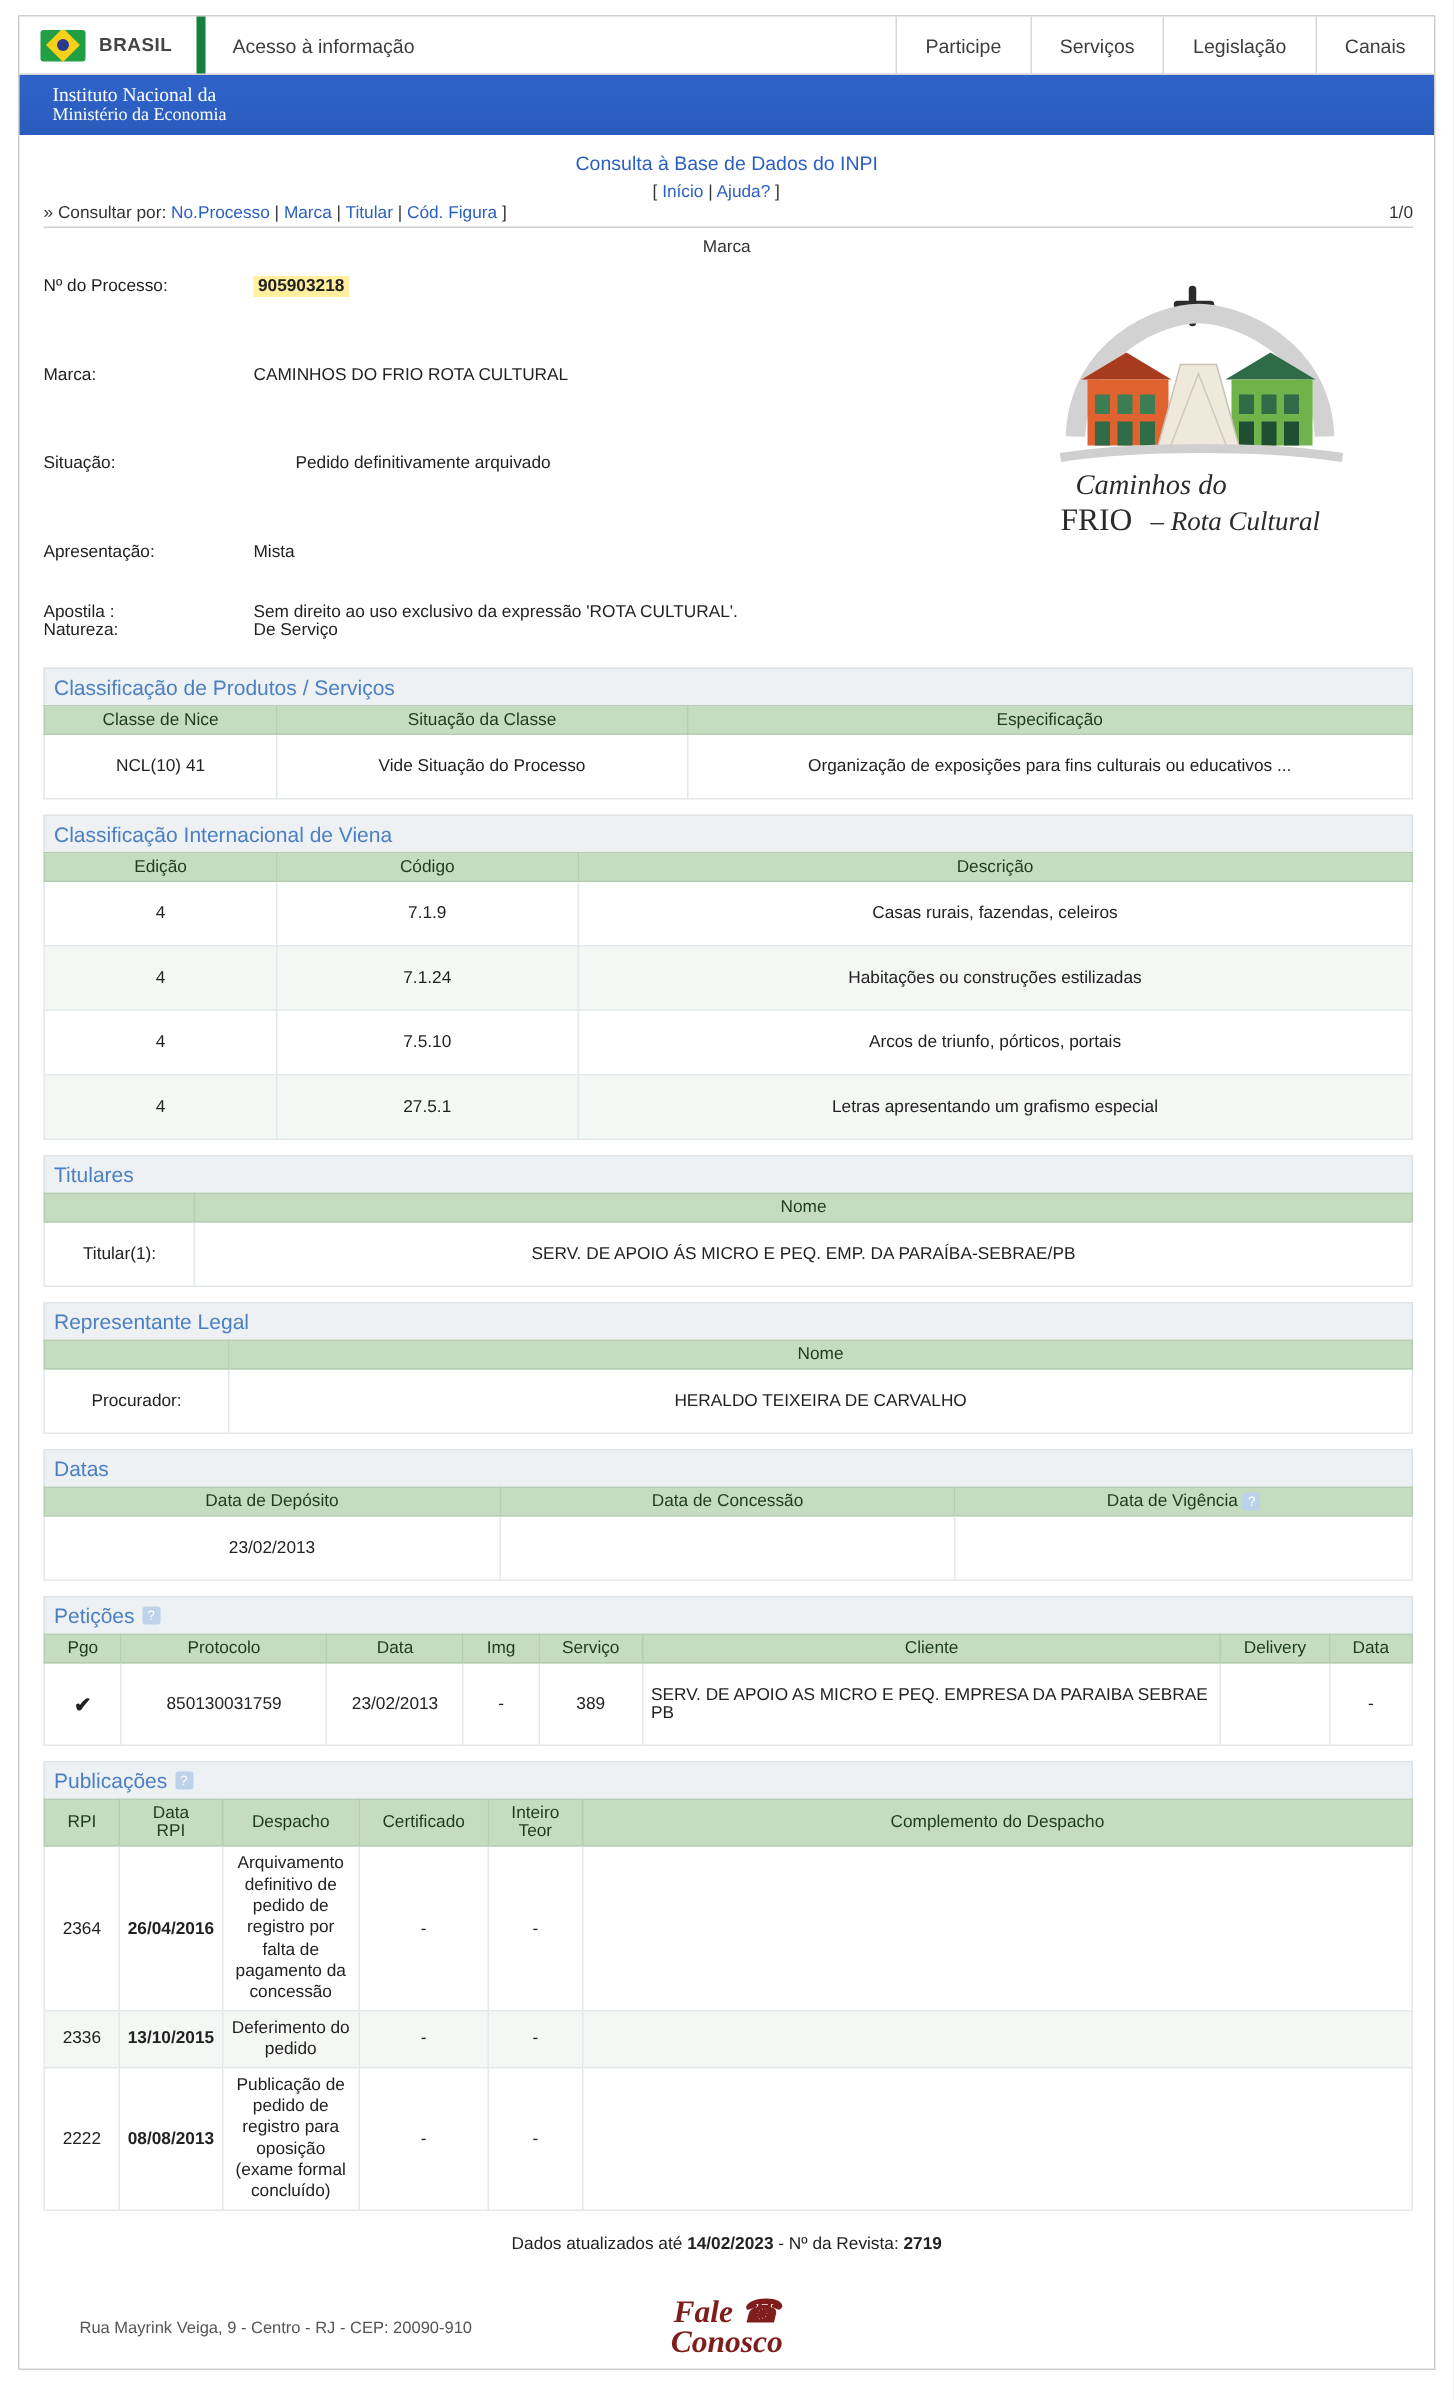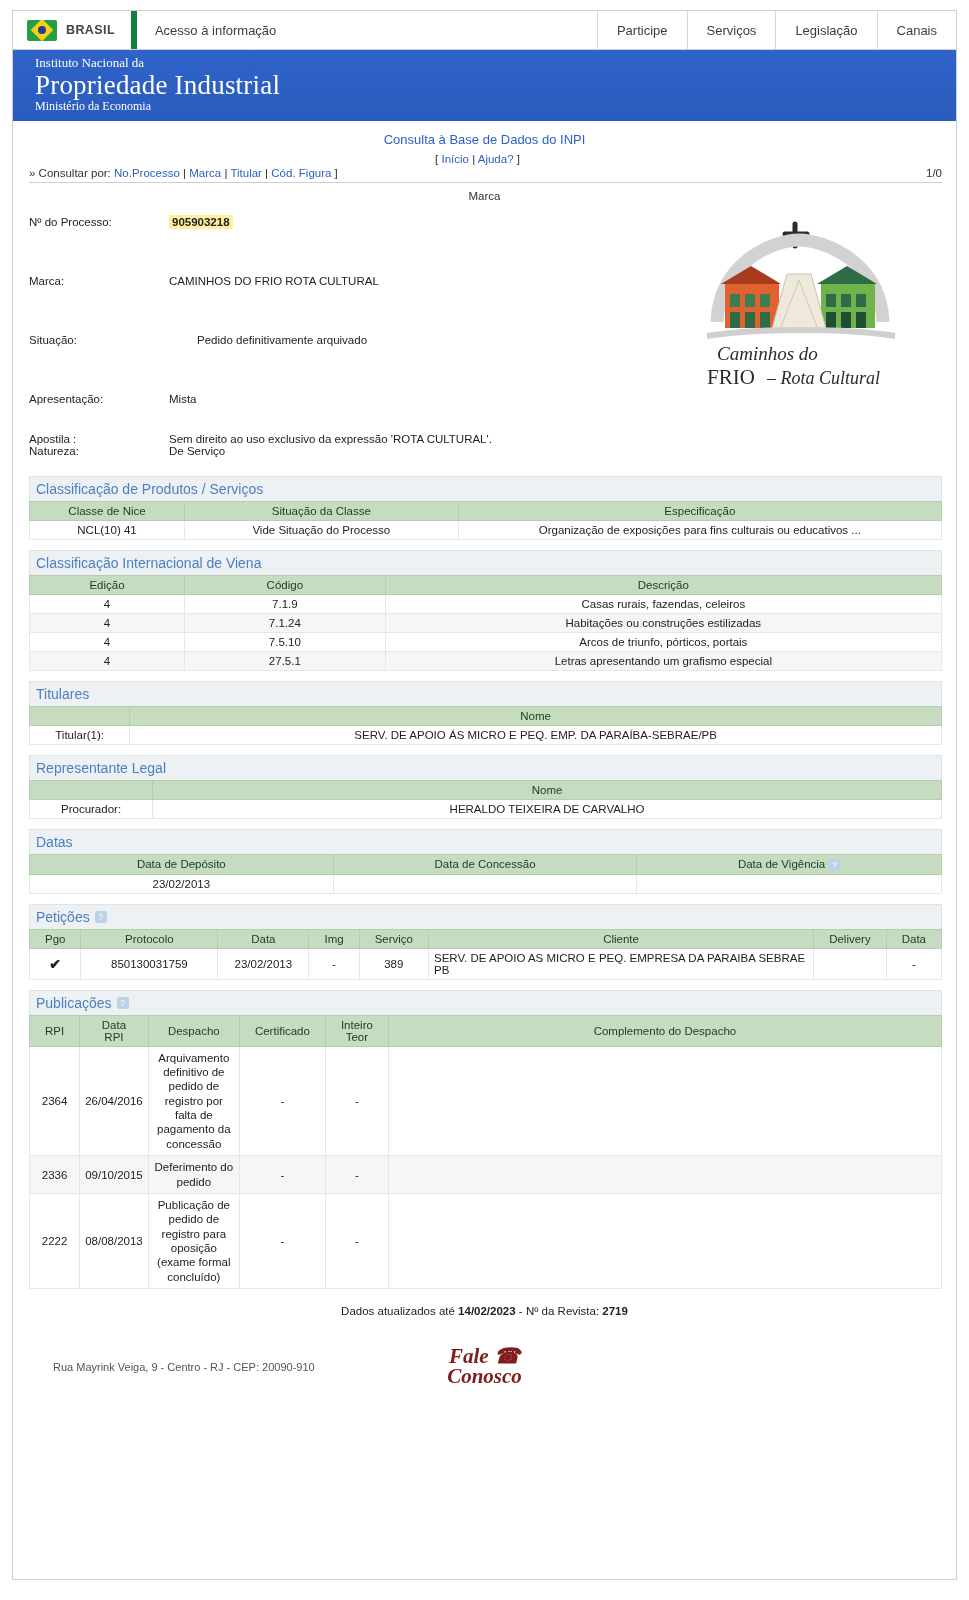--- a/index.html
+++ b/index.html
@@ -205,34 +205,34 @@
     background: #c6dcc0;
     color: #1d3b1d;
     font-weight: normal;
     border: 1px solid #b5cdb0;
     padding: 3px 15px;
     text-align: center;
     font-size: 11.5px;
   }
   table.grid td {
     border: 1px solid #e3e8ea;
-    padding: 3px 5px;
+    padding: 15px 5px;
     text-align: center;
     color: #222;
     vertical-align: middle;
   }
   tr.alt td { background: #f4f7f4; }
   .link { color: #2b7ab8; }
   .link-green { color: #2e7d5b; }
   .check { color: #2e9e43; font-size: 14px; font-weight: bold; }
 
   
   table.pub td { padding: 4px 5px; }
   table.pub td.desp { width: 94px; line-height: 1.25; }
-  .bold { font-weight: normal; }
+  .bold { font-weight: bold; }
 
   
   .updated {
     text-align: center;
     font-size: 11.5px;
     color: #222;
     padding: 16px 0 0 0;
   }
   .footer {
     display: flex;
@@ -272,21 +272,20 @@
       <div class="acesso">Acesso à informação</div>
       <div class="spacer"></div>
       <div class="navitem">Participe</div>
       <div class="navitem">Serviços</div>
       <div class="navitem">Legislação</div>
       <div class="navitem">Canais</div>
     </div>
 
     <div class="blueheader">
       <div class="l1">Instituto Nacional da</div>
-      <div class="l2">Propriedade Industrial</div>
       <div class="l3">Ministério da Economia</div>
     </div>
 
     <div class="consulta-title">Consulta à Base de Dados do INPI</div>
 
     <div class="helprow">
       <span>[</span>
       <a href="#">Início</a>
       <span>|</span>
       <a href="#">Ajuda?</a>
@@ -550,21 +549,21 @@
         <tr>
           <td>2364</td>
           <td class="bold">26/04/2016</td>
           <td class="desp">Arquivamento definitivo de pedido de registro por falta de pagamento da concessão</td>
           <td>-</td>
           <td>-</td>
           <td>&nbsp;</td>
         </tr>
         <tr class="alt">
           <td>2336</td>
-          <td class="bold">09/10/2015</td>
+          <td class="bold">13/10/2015</td>
           <td class="desp">Deferimento do pedido</td>
           <td>-</td>
           <td>-</td>
           <td>&nbsp;</td>
         </tr>
         <tr>
           <td>2222</td>
           <td class="bold">08/08/2013</td>
           <td class="desp">Publicação de pedido de registro para oposição (exame formal concluído)</td>
           <td>-</td>

